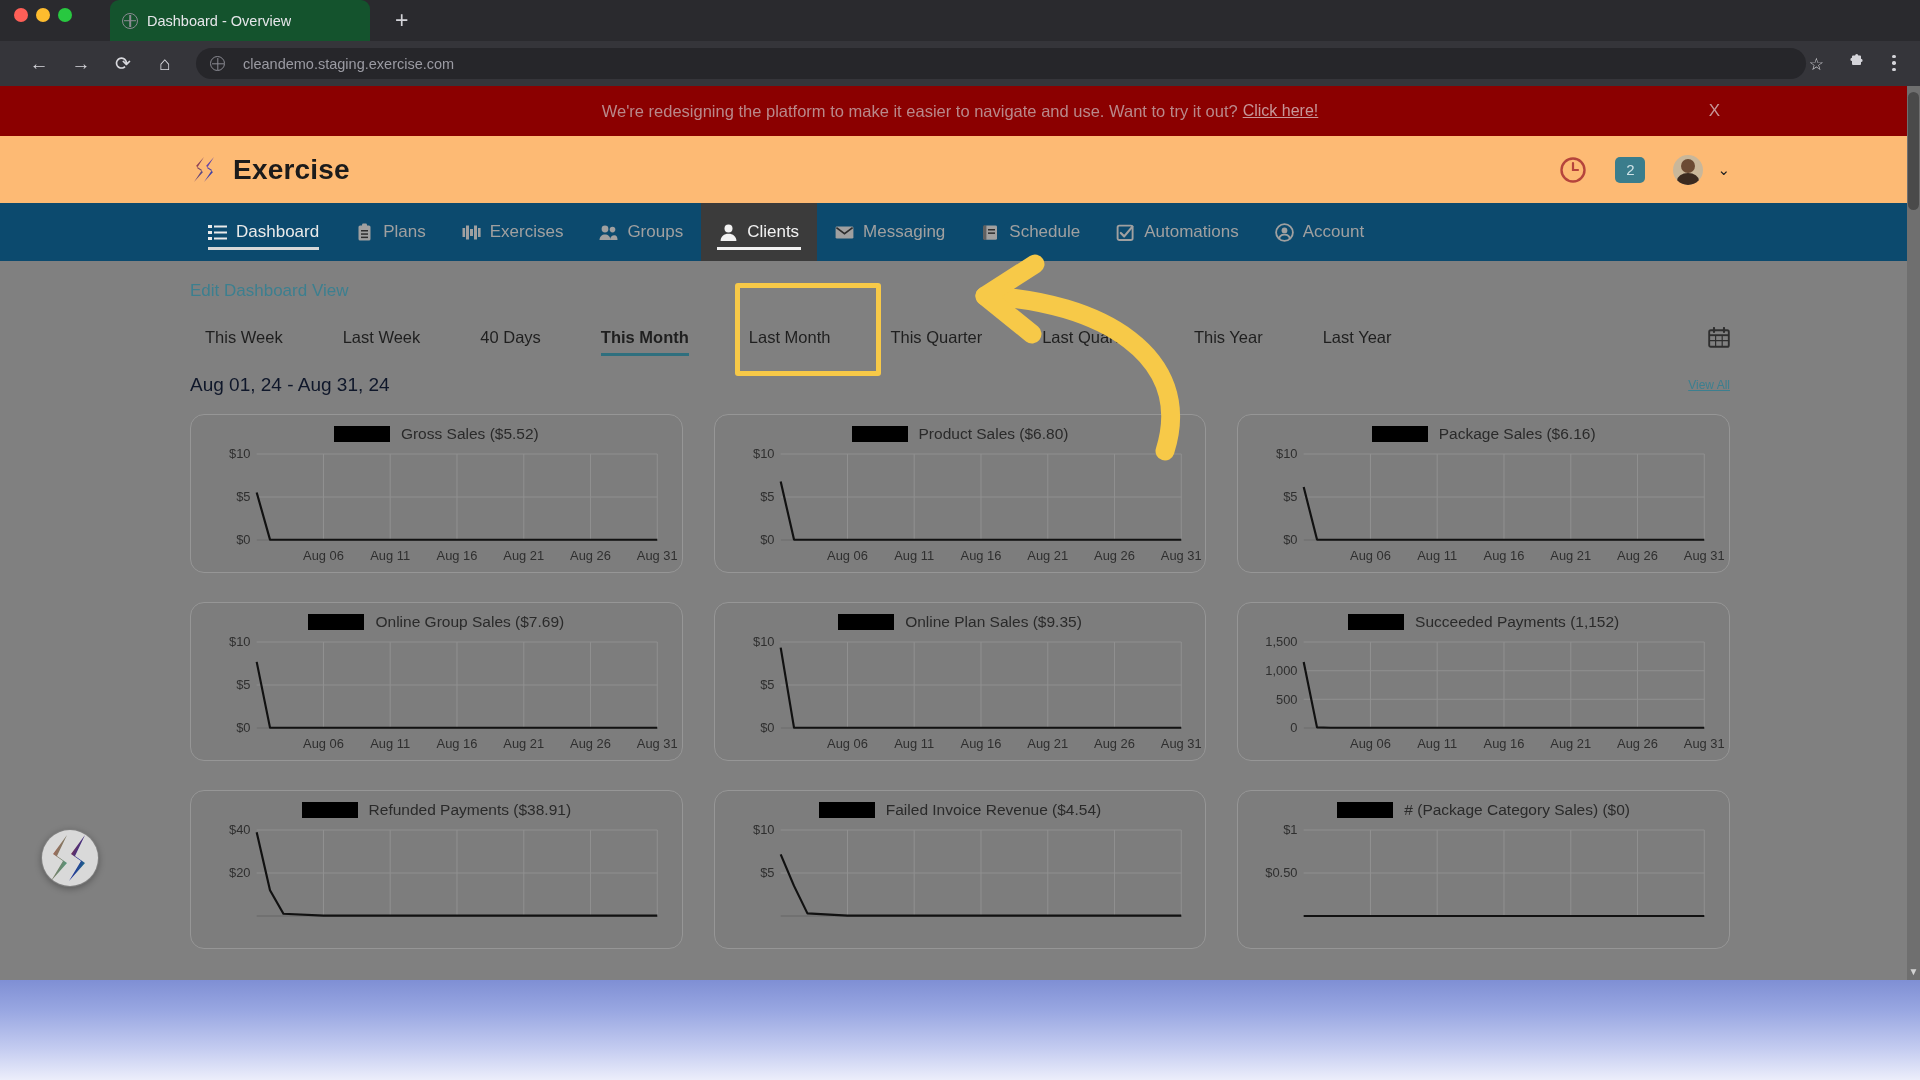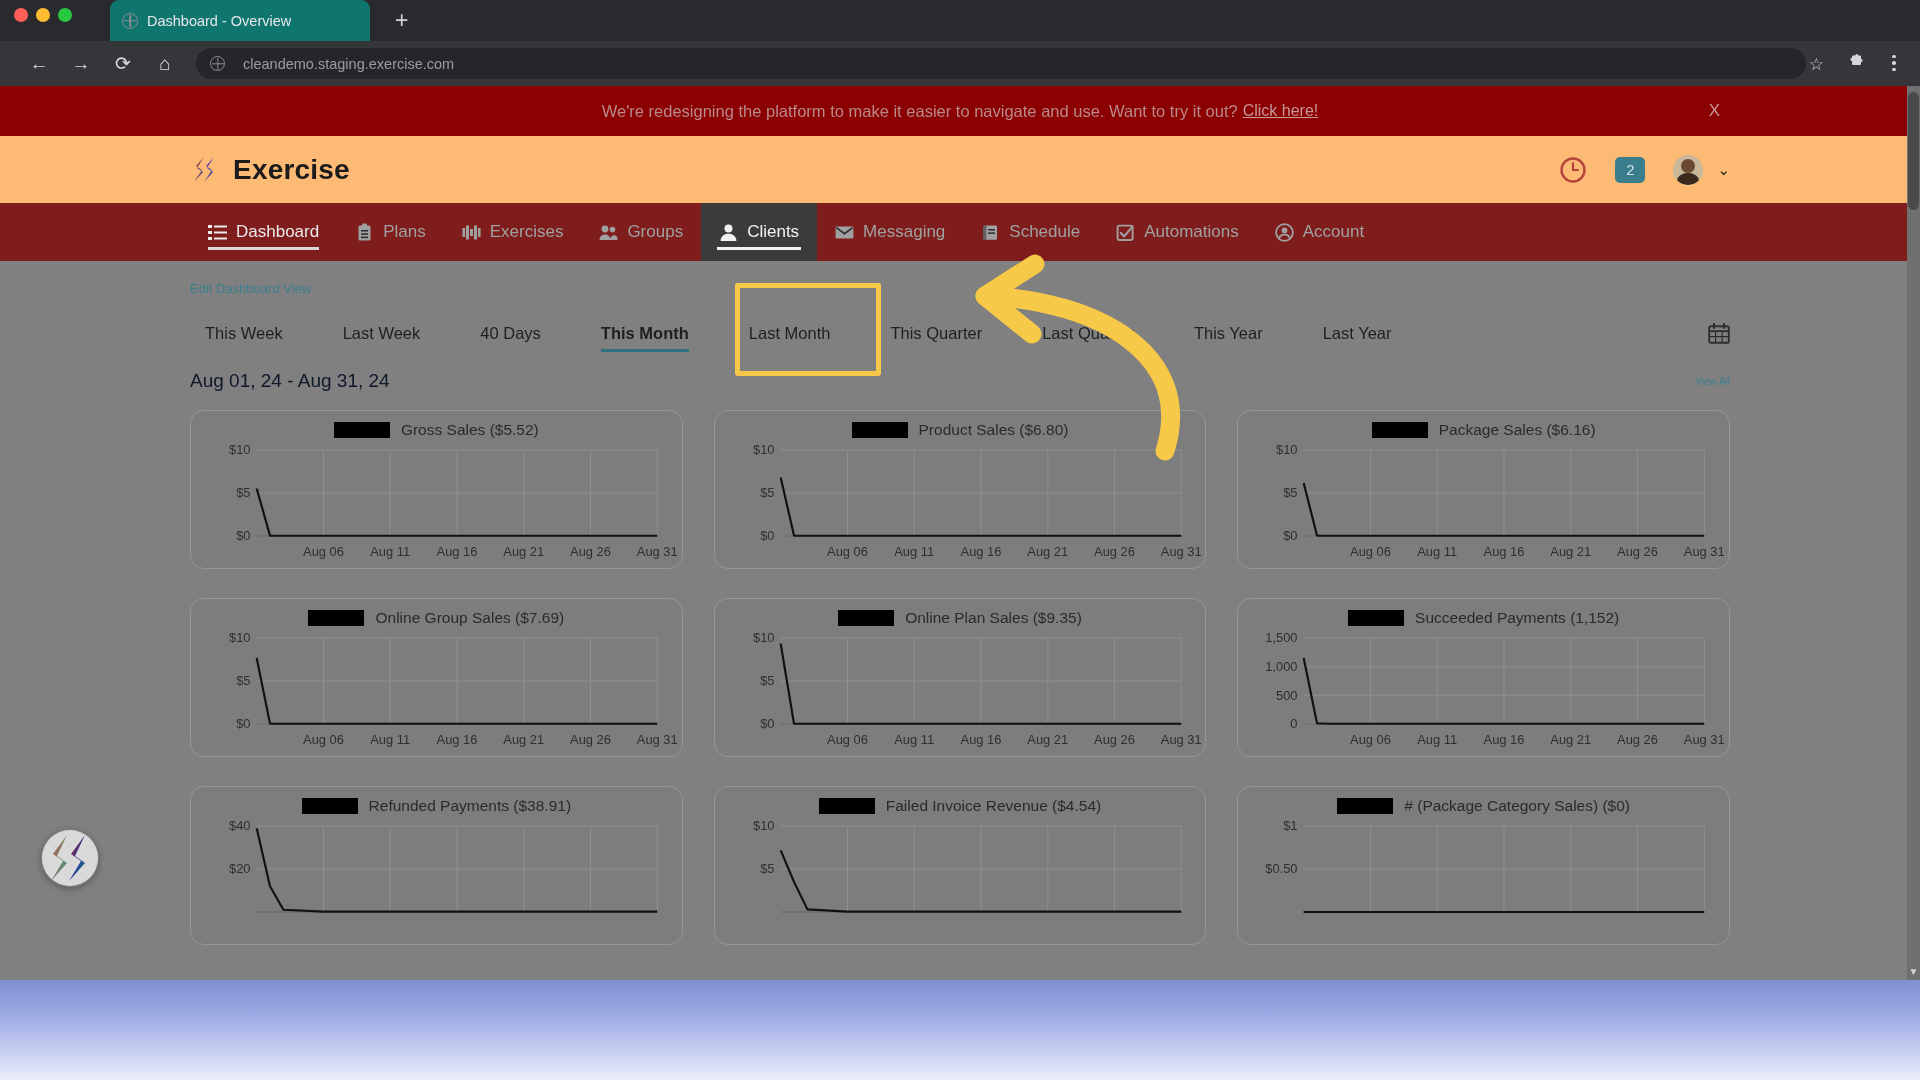--- a/index.html
+++ b/index.html
@@ -19,21 +19,21 @@
   .traffic {
     position: absolute; left: 14px; top: 8px; display: flex; gap: 8px;
   }
   .dot { width: 14px; height: 14px; border-radius: 50%; }
   .dot.red { background: #ff5f57; }
   .dot.yellow { background: #febc2e; }
   .dot.green { background: #28c840; }
 
   .tab {
     position: absolute; left: 110px; top: 0; width: 260px; height: 41px;
-    background: #0f766e; border-radius: 9px 9px 0 0;
+    background: #14532d; border-radius: 9px 9px 0 0;
     display: flex; align-items: center; padding: 0 12px; gap: 9px;
   }
   .tab-favicon {
     width: 16px; height: 16px; border-radius: 50%;
     border: 1.6px solid #8b8b93; position: relative; flex: none;
   }
   .tab-favicon::before {
     content: ""; position: absolute; left: 50%; top: 1px; bottom: 1px;
     width: 1.6px; background: #8b8b93; transform: translateX(-50%);
   }
@@ -142,21 +142,21 @@
     background: #6b4a33; transform: translateX(-50%);
   }
   .avatar::after {
     content: ""; position: absolute; left: 50%; bottom: -4px;
     width: 22px; height: 16px; border-radius: 50% 50% 0 0;
     background: #3a2a20; transform: translateX(-50%);
   }
   .chev-down { color: #15191d; font-size: 15px; }
 
   .main-nav {
-    position: relative; width: 1920px; height: 58px; background: #7f1d1d;
+    position: relative; width: 1920px; height: 58px; background: #0c4a6e;
     display: flex; align-items: center; padding-left: 190px;
   }
   .nav-item {
     display: flex; align-items: center; gap: 9px; height: 58px;
     padding: 0 18px; color: #a0a0a0; font-size: 17px;
     position: relative; cursor: pointer; white-space: nowrap;
   }
   .nav-item .nav-ico { width: 19px; height: 19px; flex: none; }
   .nav-item.active { color: #eaeaea; }
   .nav-item.active::after {
@@ -168,21 +168,21 @@
     content: ""; position: absolute; left: 16px; right: 16px; bottom: 11px;
     height: 2.6px; background: #f2f2f2;
   }
   .hl-box {
     position: absolute; left: 735px; top: 197px; width: 146px; height: 93px;
     border: 5px solid #f7c948; border-radius: 3px; pointer-events: none; z-index: 40;
   }
 
   .content { position: relative; padding: 0 190px; }
   .edit-link {
-    margin-top: 20px; color: #3c7f8f; font-size: 13px;
+    margin-top: 20px; color: #3c7f8f; font-size: 17px;
     display: inline-block; cursor: pointer;
   }
 
   .range-tabs {
     margin-top: 24px; display: flex; align-items: center;
     justify-content: space-between;
   }
   .range-list { display: flex; align-items: center; gap: 0; margin-left: 15px; }
   .range-tab {
     font-size: 16.5px; color: #1f1f1f; padding: 3px 0; margin-right: 60px;
@@ -193,21 +193,21 @@
     content: ""; position: absolute; left: 0; right: 0; bottom: -6px;
     height: 2.6px; background: #2f6f7e;
   }
   .cal-icon { width: 22px; height: 21px; cursor: pointer; }
 
   .range-row {
     margin-top: 24px; display: flex; align-items: center;
     justify-content: space-between;
   }
   .range-label { font-size: 19px; color: #0f172a; }
-  .view-all { font-size: 10px; color: #3c7f8f; cursor: pointer; }
+  .view-all { font-size: 12px; color: #3c7f8f; cursor: pointer; text-decoration: underline; }
 
   .cards {
     margin-top: 18px; display: grid; grid-template-columns: repeat(3, 1fr);
     gap: 29px 31px;
   }
   .card {
     background: #7d7d7d; border: 1px solid #969696; border-radius: 14px;
     height: 159px; padding: 9px 12px 6px; position: relative;
   }
   .card-head {

